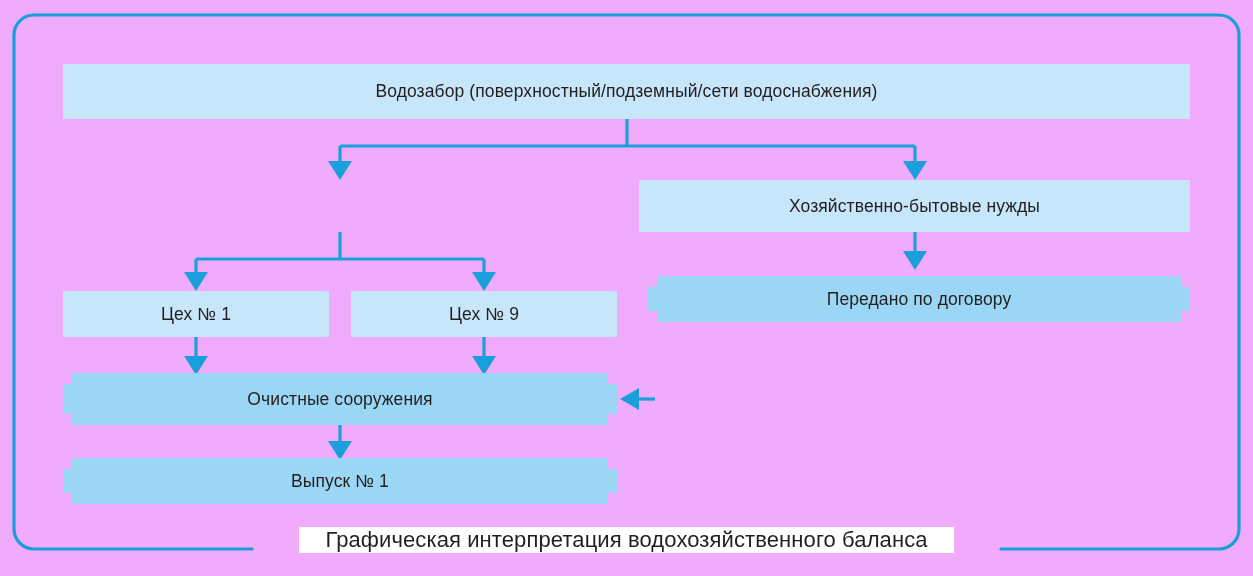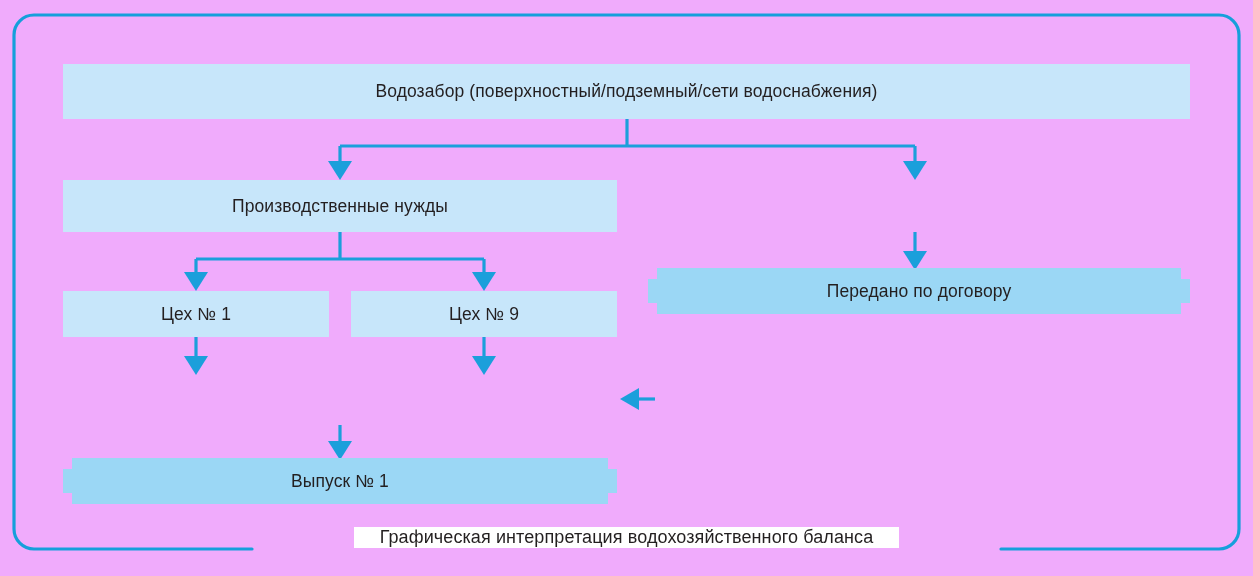--- a/index.html
+++ b/index.html
@@ -95,21 +95,21 @@
     border-radius: 14px;
   }
 
   
   #caption {
     position: absolute;
     left: 0;
     top: 527px;
     width: 1253px;
     text-align: center;
-    font-size: 18px;
+    font-size: 22px;
     color: #231f20;
     letter-spacing: 0.1px;
   }
   #caption .caption-text {
     display: inline-block;
     background: #ffffff;
     padding: 0 26px;
   }
 </style>
 </head>
@@ -162,37 +162,40 @@
       <path d="M 472 356 L 496 356 L 484 375 Z"></path>
       <path d="M 328 441 L 352 441 L 340 460 Z"></path>
       <path d="M 639 388 L 639 410 L 620 399 Z"></path>
     </g>
   </svg>
 
   <div class="node plain" style="left:63px; top:64px; width:1127px; height:55px;">
     <span class="node-label">Водозабор (поверхностный/подземный/сети водоснабжения)</span>
   </div>
 
-  <div class="node plain" style="left:63px; top:180px; width:554px; height:52px;">
-    <span class="node-label">Производственные нужды</span>
-  </div>
-
-
-  <div class="node notched" style="left:648px; top:268px; width:542px; height:46px;">
+
+  <div class="node plain" style="left:639px; top:180px; width:551px; height:52px;">
+    <span class="node-label">Хозяйственно-бытовые нужды</span>
+  </div>
+
+  <div class="node notched" style="left:648px; top:276px; width:542px; height:46px;">
     <span class="node-label">Передано по договору</span>
   </div>
 
   <div class="node plain" style="left:63px; top:291px; width:266px; height:46px;">
     <span class="node-label">Цех № 1</span>
   </div>
 
   <div class="node plain" style="left:351px; top:291px; width:266px; height:46px;">
     <span class="node-label">Цех № 9</span>
   </div>
 
+  <div class="node notched" style="left:63px; top:373px; width:554px; height:52px;">
+    <span class="node-label">Очистные сооружения</span>
+  </div>
 
 
   <div class="node notched" style="left:63px; top:458px; width:554px; height:46px;align-items:center;">
     <span class="node-label">Выпуск № 1</span>
   </div>
 
   <div id="caption">
     <span class="caption-text">Графическая интерпретация водохозяйственного баланса</span>
   </div>
 

